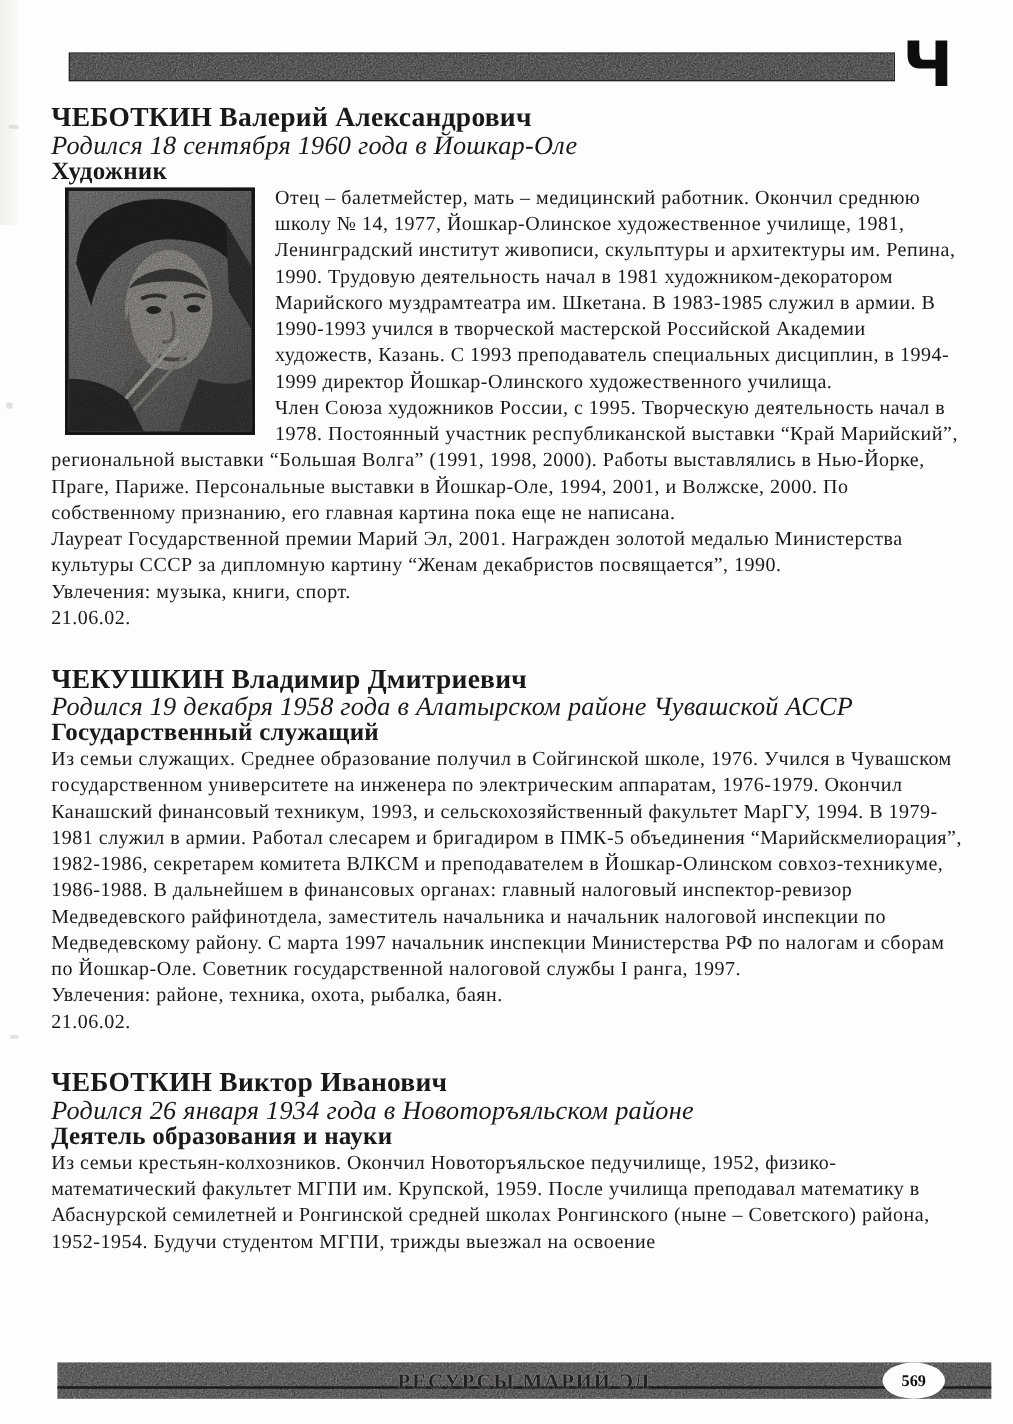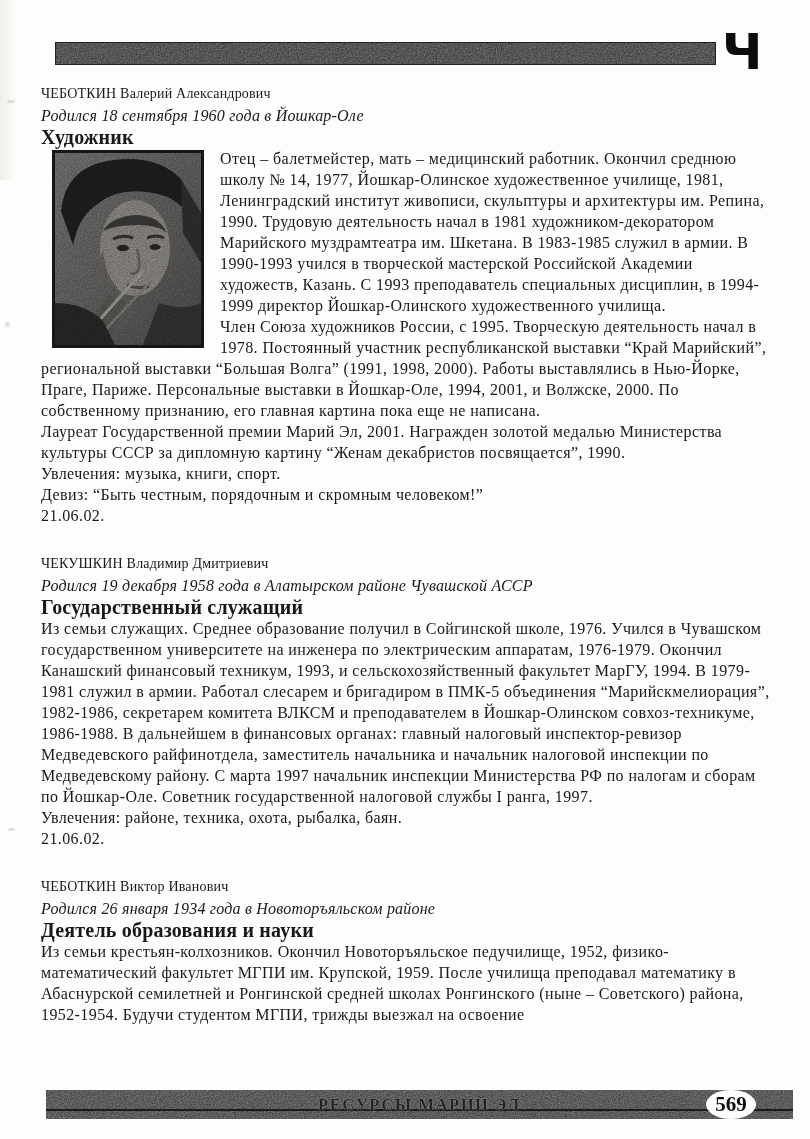--- a/index.html
+++ b/index.html
@@ -18,40 +18,40 @@
     border:1px solid #222;background:#b0aeab;overflow:hidden;}
   .header-bar svg,.footer-bar>svg{position:absolute;left:0;top:0;width:100%;height:100%;}
   .section-letter{position:absolute;left:722px;top:27px;width:60px;
     font-family:"DejaVu Sans", sans-serif;font-weight:800;font-size:50px;line-height:50px;
     color:#0d0d0d;text-align:left;}
 
   
   .content{position:absolute;left:41px;top:83px;width:731px;}
   .entry{margin:0;}
   .entry + .entry{margin-top:27px;}
-  .entry-name{font-size:14px;font-weight:normal;line-height:22px;margin:0;letter-spacing:.2px;}
-  .entry-birth{font-size:16px;font-style:italic;line-height:22px;margin:0;letter-spacing:.2px;}
+  .entry-name{font-size:22px;font-weight:bold;line-height:22px;margin:0;letter-spacing:.2px;}
+  .entry-birth{font-size:21px;font-style:italic;line-height:22px;margin:0;letter-spacing:.2px;}
   .entry-occupation{font-size:20px;font-weight:bold;line-height:21px;margin:0;letter-spacing:.2px;}
   .entry-body{overflow:visible;}
   .entry-body p{margin:0;font-size:16px;line-height:21px;letter-spacing:.4px;
     text-align:left;}
   .photo-frame{float:left;width:146px;height:192px;border:3px solid #161616;
     margin:2px 16px 4px 11px;background:#8f8d8a;overflow:hidden;}
   .photo-frame svg{display:block;}
 
   
   .footer-bar{position:absolute;left:46px;top:1090px;width:747px;height:29px;
     background:#b2b0ad;overflow:visible;}
   .footer-rule{position:absolute;left:0;top:19px;width:100%;height:2px;background:#1b1b1b;}
   .footer-title{position:absolute;left:0;top:0;width:100%;height:29px;line-height:29px;
     text-align:center;font-weight:bold;font-size:16.5px;letter-spacing:1.6px;color:#222;
     text-shadow:0 0 1px #d8d6d2;}
   .page-oval{position:absolute;left:660px;top:0px;width:50px;height:29px;background:#fdfdfc;
     border-radius:50%;display:flex;align-items:center;justify-content:center;
-    font-weight:bold;font-size:21px;color:#101010;}
+    font-weight:bold;font-size:13px;color:#101010;}
 </style>
 </head>
 <body>
 
 <div class="scan-streak"></div>
 <div class="scan-artifact" style="left:7px;top:100px;width:8px;height:3px;"></div>
 <div class="scan-artifact" style="left:5px;top:322px;width:5px;height:5px;"></div>
 <div class="scan-artifact" style="left:8px;top:828px;width:7px;height:3px;"></div>
 
 <div class="header-bar">
@@ -112,21 +112,20 @@
 
           <path d="M0,192 L0,150 Q30,150 48,168 L60,192 Z" fill="#3b3937"></path>
           <path d="M88,192 L104,150 Q130,158 146,150 L146,192 Z" fill="#4a4845"></path>
           <rect width="146" height="192" filter="url(#pgrain)" opacity="0.5"></rect>
         </svg>
       </div>
       <p>Отец – балетмейстер, мать – медицинский работник. Окончил среднюю школу № 14, 1977, Йошкар-Олинское художественное училище, 1981, Ленинградский институт живописи, скульптуры и архитектуры им. Репина, 1990. Трудовую деятельность начал в 1981 художником-декоратором Марийского муздрамтеатра им. Шкетана. В 1983-1985 служил в армии. В 1990-1993 учился в творческой мастерской Российской Академии художеств, Казань. С 1993 преподаватель специальных дисциплин, в 1994-1999 директор Йошкар-Олинского художественного училища.</p>
       <p>Член Союза художников России, с 1995. Творческую деятельность начал в 1978. Постоянный участник республиканской выставки “Край Марийский”, региональной выставки “Большая Волга” (1991, 1998, 2000). Работы выставлялись в Нью-Йорке, Праге, Париже. Персональные выставки в Йошкар-Оле, 1994, 2001, и Волжске, 2000. По собственному признанию, его главная картина пока еще не написана.</p>
       <p>Лауреат Государственной премии Марий Эл, 2001. Награжден золотой медалью Министерства культуры СССР за дипломную картину “Женам декабристов посвящается”, 1990.</p>
       <p>Увлечения: музыка, книги, спорт.</p>
-      <p>Девиз: “Быть честным, порядочным и скромным человеком!”</p>
       <p>21.06.02.</p>
     </div>
   </div>
 
   <div class="entry">
     <p class="entry-name">ЧЕКУШКИН Владимир Дмитриевич</p>
     <p class="entry-birth">Родился 19 декабря 1958 года в Алатырском районе Чувашской АССР</p>
     <p class="entry-occupation">Государственный служащий</p>
     <div class="entry-body">
       <p>Из семьи служащих. Среднее образование получил в Сойгинской школе, 1976. Учился в Чувашском государственном университете на инженера по электрическим аппаратам, 1976-1979. Окончил Канашский финансовый техникум, 1993, и сельскохозяйственный факультет МарГУ, 1994. В 1979-1981 служил в армии. Работал слесарем и бригадиром в ПМК-5 объединения “Марийскмелиорация”, 1982-1986, секретарем комитета ВЛКСМ и преподавателем в Йошкар-Олинском совхоз-техникуме, 1986-1988. В дальнейшем в финансовых органах: главный налоговый инспектор-ревизор Медведевского райфинотдела, заместитель начальника и начальник налоговой инспекции по Медведевскому району. С марта 1997 начальник инспекции Министерства РФ по налогам и сборам по Йошкар-Оле. Советник государственной налоговой службы I ранга, 1997.</p>

